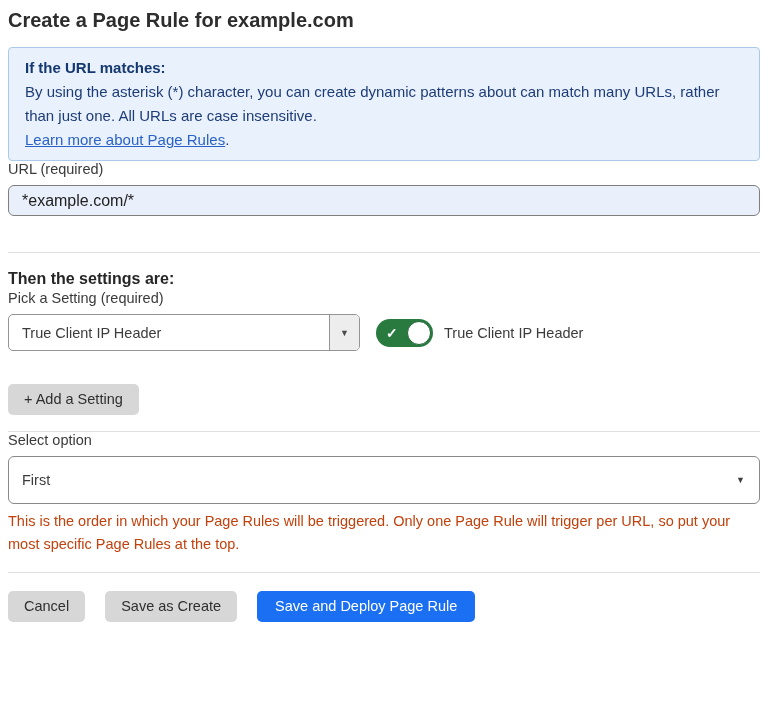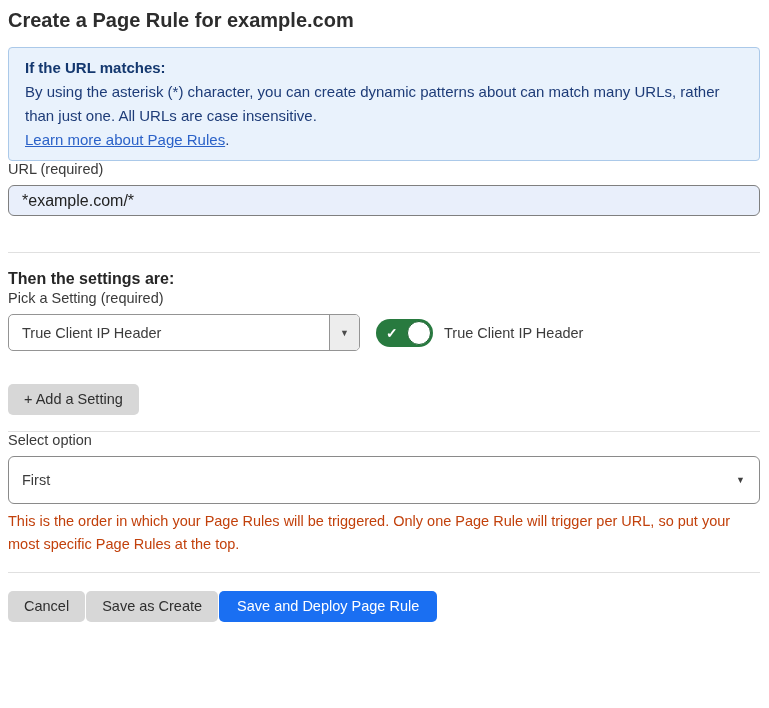--- a/index.html
+++ b/index.html
@@ -196,21 +196,21 @@
     margin-top: 6px;
     font-size: 14.5px;
     line-height: 23px;
     color: #c2410c;
     max-width: 752px;
   }
   .footer-actions {
     display: flex;
     align-items: center;
     margin-top: 18px;
-    gap: 1px;
+    gap: 20px;
   }
 </style>
 </head>
 <body>
 
 <div class="page">
 
   <h1 class="page-title">Create a Page Rule for example.com</h1>
 
   <div class="info-box">

